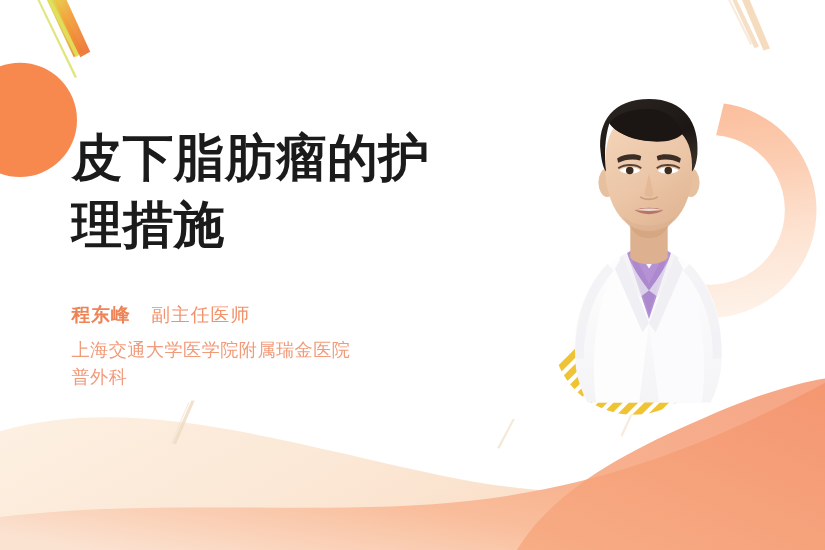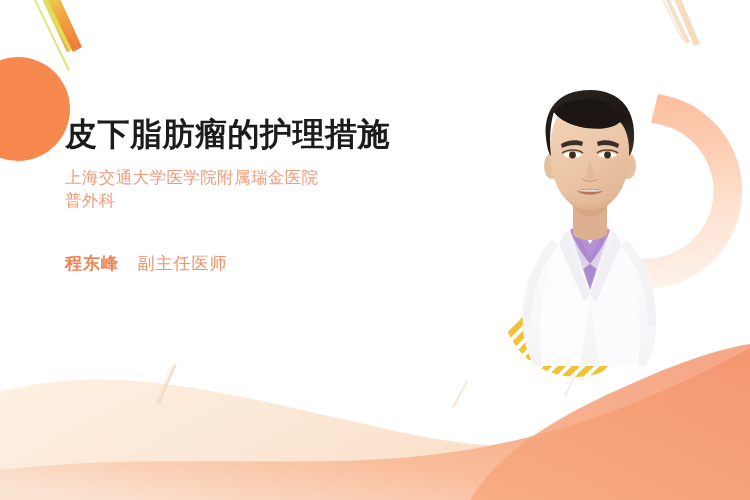--- a/index.html
+++ b/index.html
@@ -40,21 +40,21 @@
   }
 
   
   #text-block {
     position: absolute;
     left: 65px;
     top: 113px;
     width: 380px;
   }
   #page-title {
-    font-size: 32px;
+    font-size: 46px;
     line-height: 1.33;
     font-weight: 700;
     color: #1b1b1b;
     letter-spacing: 0.5px;
     margin: 0;
     width: 340px;
   }
   #byline {
     margin-top: 40px;
     white-space: nowrap;
@@ -287,24 +287,24 @@
         <path d="M 147 133 C 153 131 167 131 173 133 C 167 134 153 134 147 133 Z" fill="#E8DCD3"></path>
 
         <path d="M 136 138 C 144 150 176 150 184 138 C 178 152 168 158 160 158 C 152 158 142 152 136 138 Z" fill="#D9AE8B" opacity="0.45"></path>
       </g>
     </svg>
   </div>
 
   <div id="text-block">
     <h1 id="page-title">皮下脂肪瘤的护理措施</h1>
 
+    <div id="byline">
+      <span id="doctor-name">程东峰</span>
+      <span id="doctor-title">副主任医师</span>
+    </div>
+
     <div id="affiliation">
       <div>上海交通大学医学院附属瑞金医院</div>
       <div>普外科</div>
     </div>
-
-    <div id="byline">
-      <span id="doctor-name">程东峰</span>
-      <span id="doctor-title">副主任医师</span>
-    </div>
   </div>
 
 </div>
 
 </body></html>

